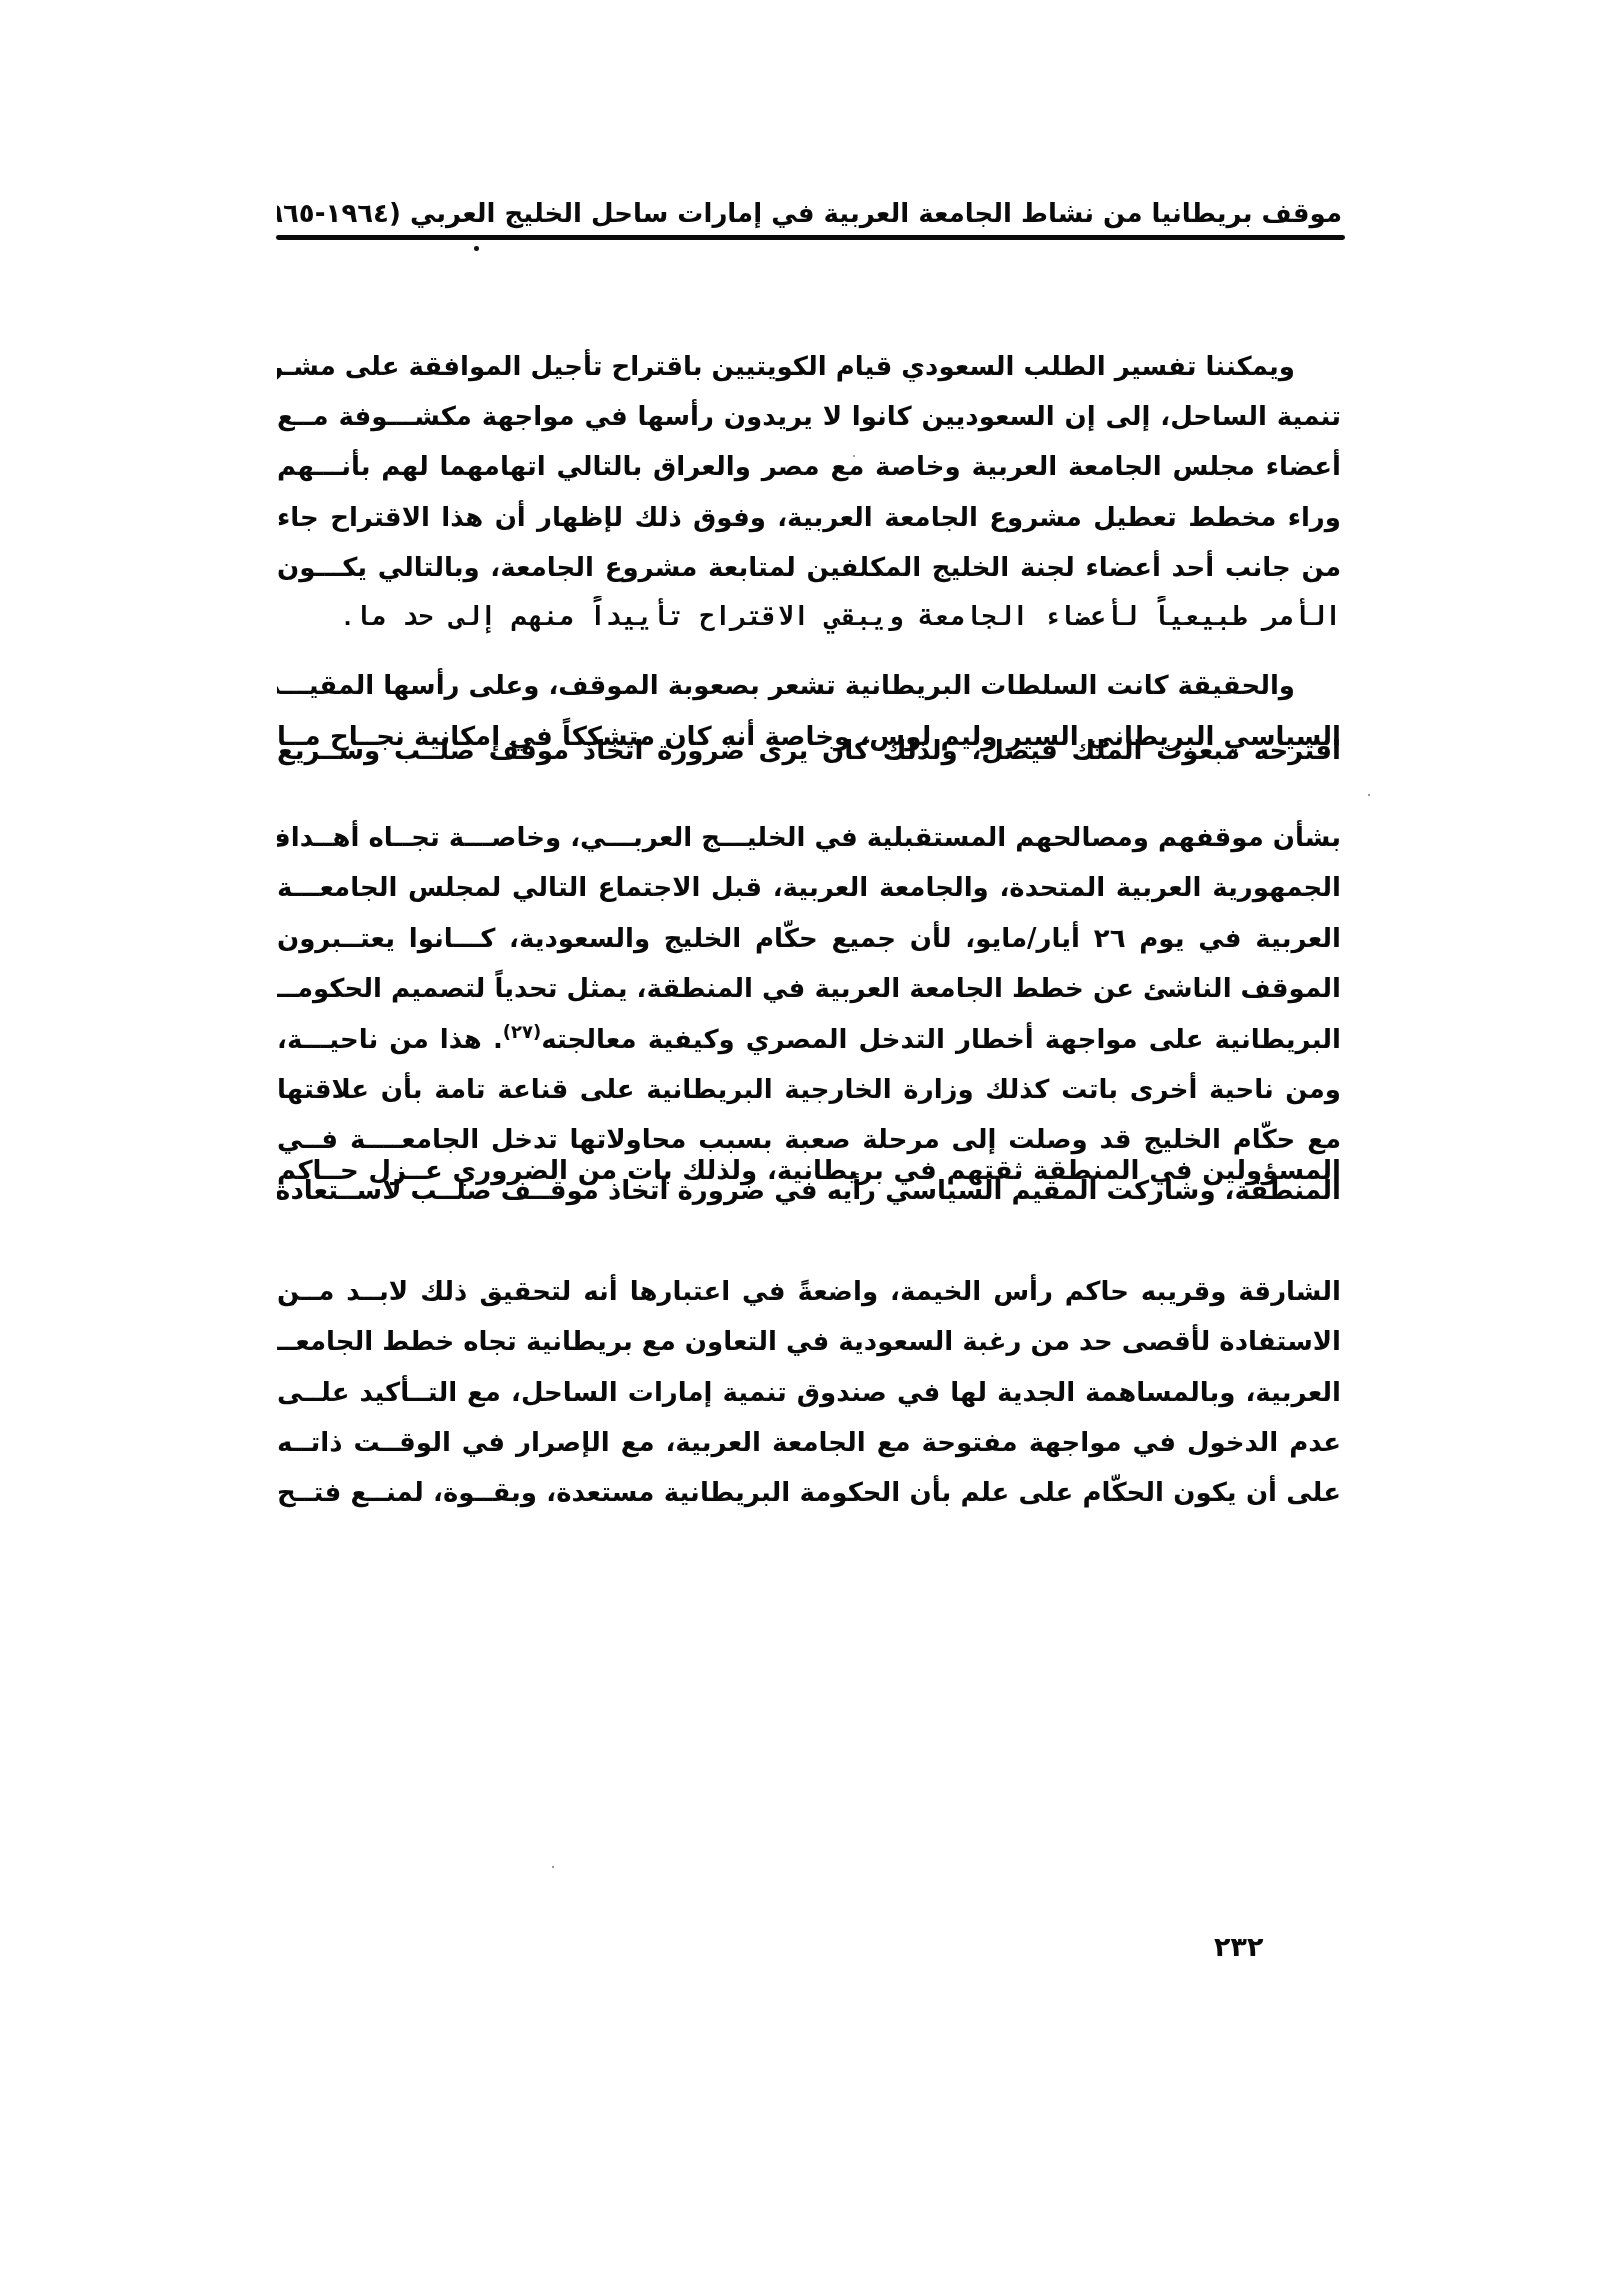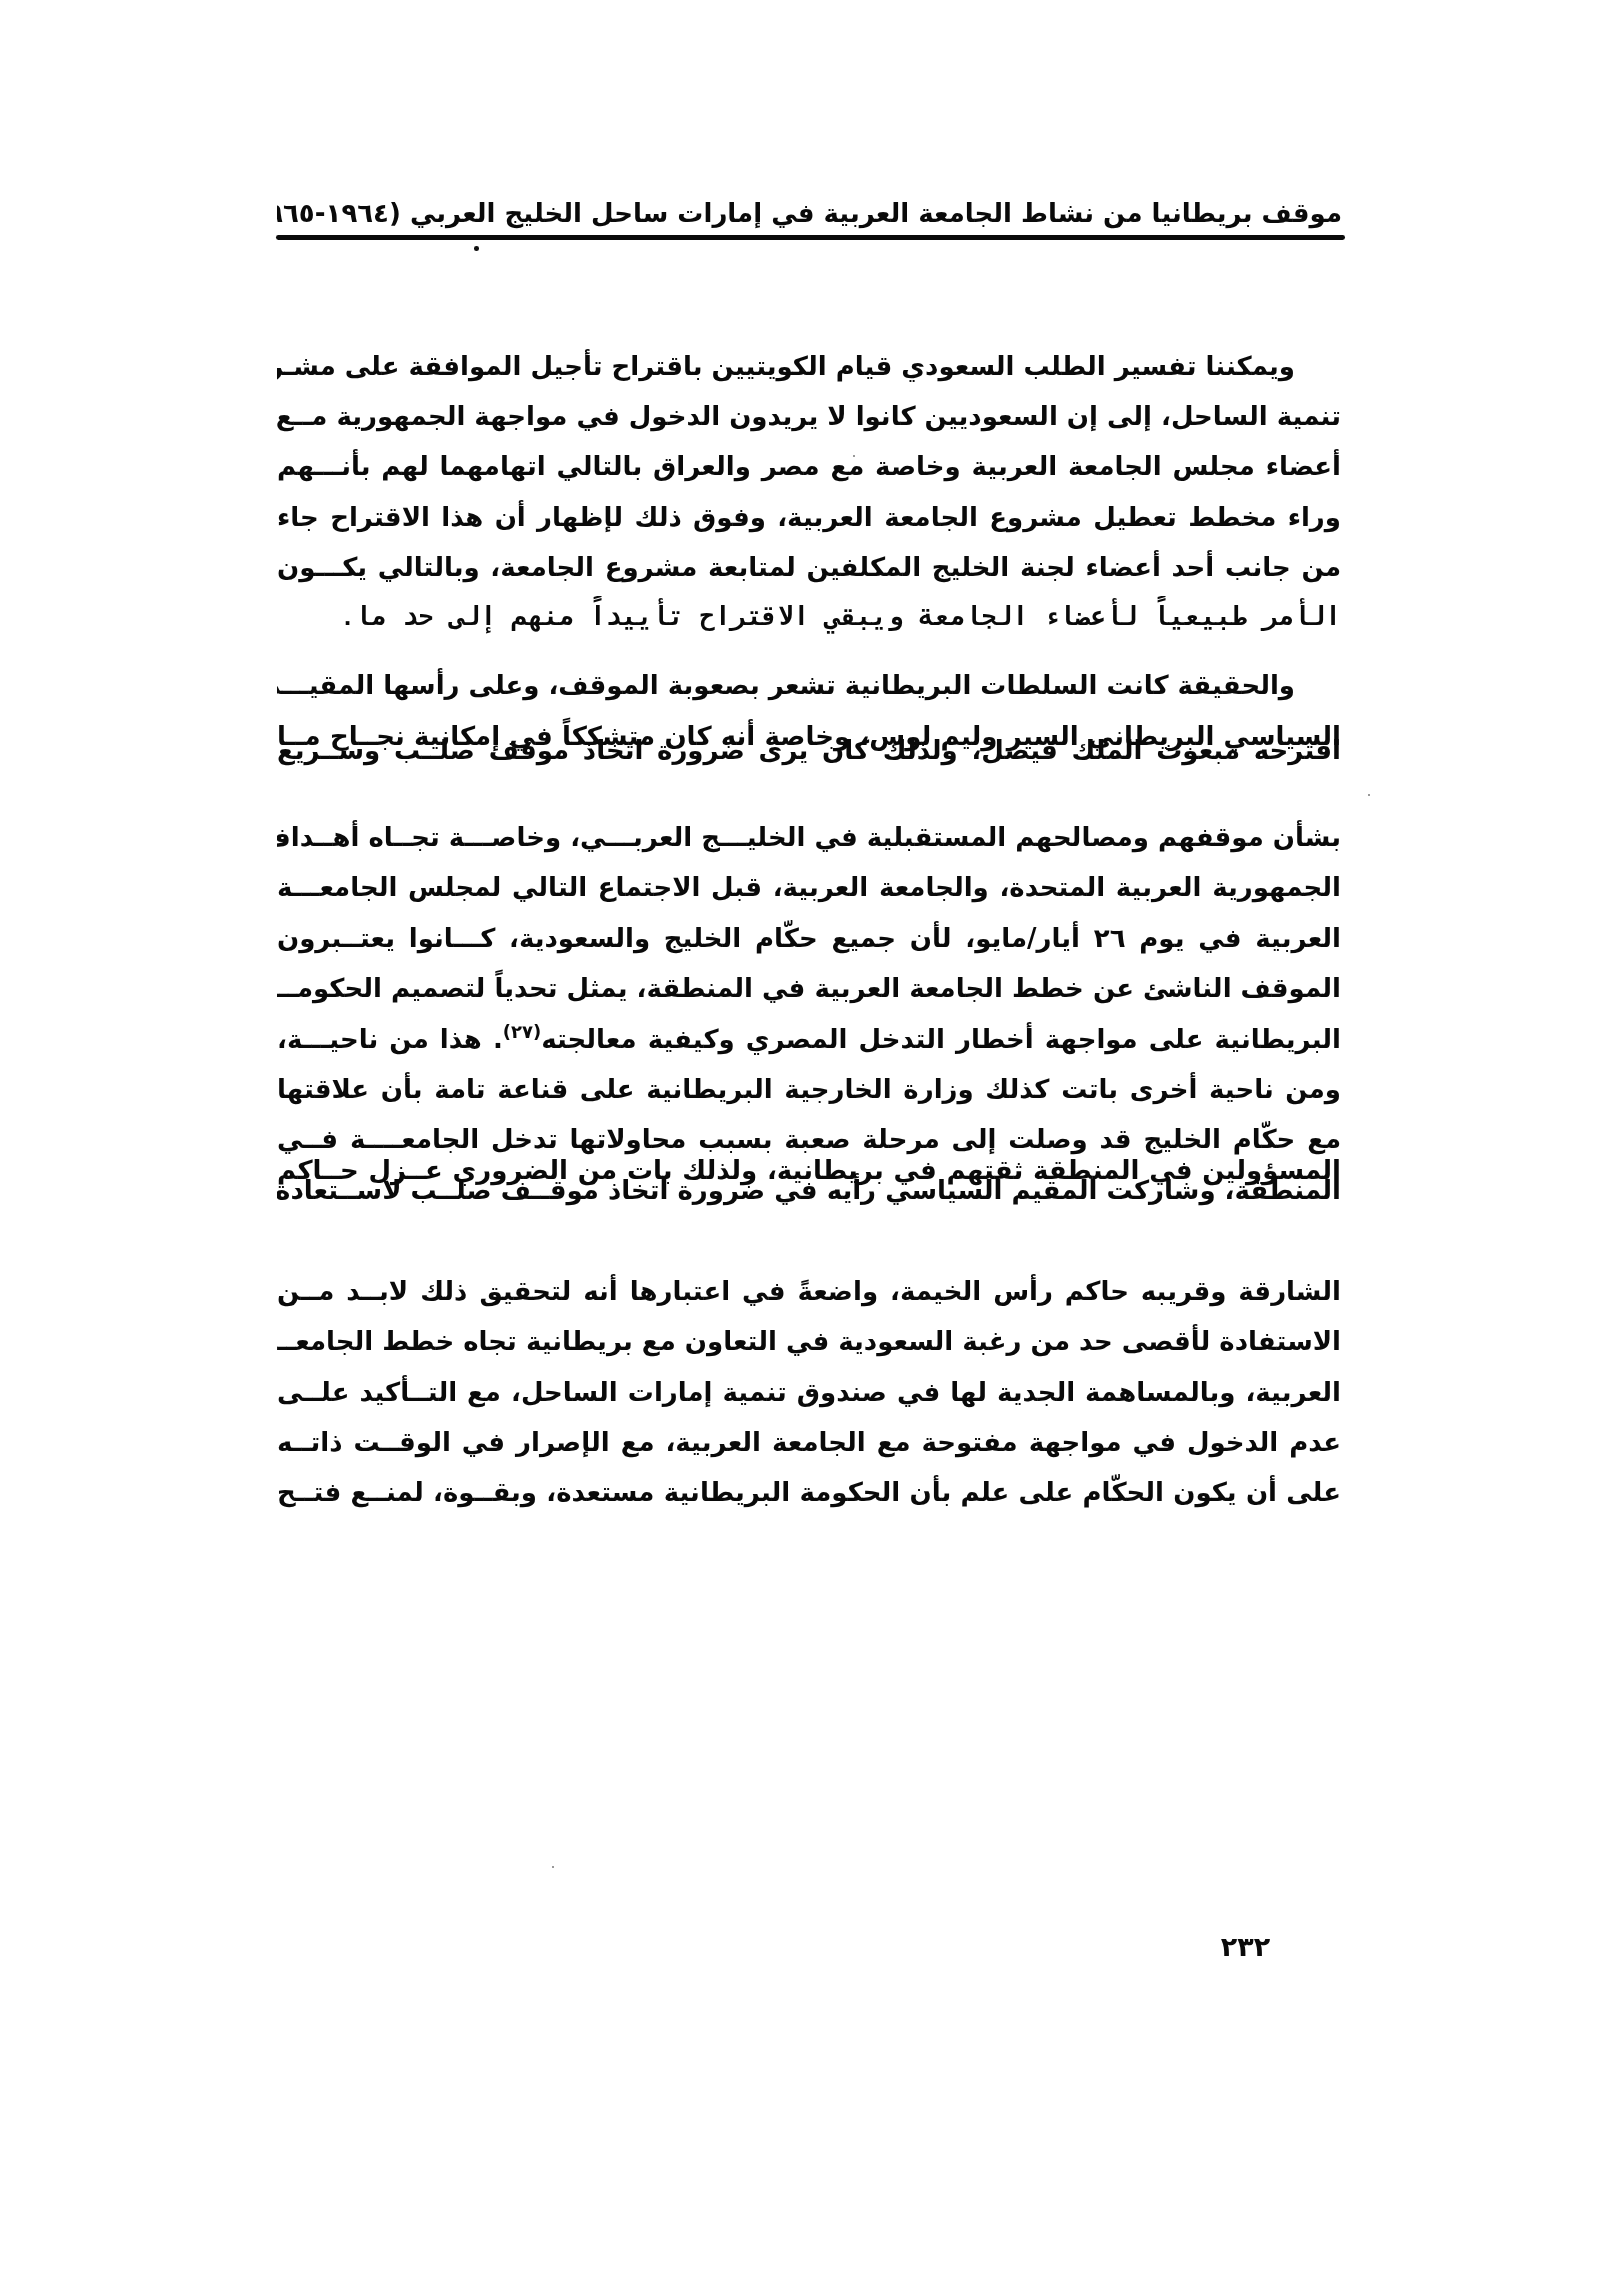--- a/index.html
+++ b/index.html
@@ -88,21 +88,21 @@
     .footnote-ref {
       font-size: 18px;
       vertical-align: super;
       line-height: 0;
     }
     .page-number {
       position: absolute;
       left: 1214px;
       top: 1929px;
       width: 63px;
-      text-align: center;
+      text-align: left;
       font-weight: bold;
       font-size: 27px;
       line-height: 35px;
       direction: rtl;
     }
     .speck {
       position: absolute;
       width: 2.4px;
       height: 2.4px;
       background: #777;
@@ -114,21 +114,21 @@
 
 <div class="page">
 
   <div class="running-header">موقف بريطانيا من نشاط الجامعة العربية في إمارات ساحل الخليج العربي (١٩٦٤-١٩٦٥)</div>
   <div class="header-rule"></div>
   <div class="header-dot"></div>
 
   <div class="body-text">
 
     <div class="line indent" style="top:344px">ويمكننا تفسير الطلب السعودي قيام الكويتيين باقتراح تأجيل الموافقة على مشـروع</div>
-    <div class="line" style="top:394px">تنمية الساحل، إلى إن السعوديين كانوا لا يريدون الدخول في مواجهة الجمهورية مــع</div>
+    <div class="line" style="top:394px">تنمية الساحل، إلى إن السعوديين كانوا لا يريدون رأسها في مواجهة مكشـــوفة مــع</div>
     <div class="line" style="top:444px">أعضاء مجلس الجامعة العربية وخاصة مع مصر والعراق بالتالي اتهامهما لهم بأنـــهم</div>
     <div class="line" style="top:495px">وراء مخطط تعطيل مشروع الجامعة العربية، وفوق ذلك لإظهار أن هذا الاقتراح جاء</div>
     <div class="line" style="top:545px">من جانب أحد أعضاء لجنة الخليج المكلفين لمتابعة مشروع الجامعة، وبالتالي يكـــون</div>
     <div class="line last" style="top:596px">الأمر طبيعياً لأعضاء الجامعة ويبقي الاقتراح تأييداً منهم إلى حد ما.</div>
 
     <div class="line indent" style="top:663px">والحقيقة كانت السلطات البريطانية تشعر بصعوبة الموقف، وعلى رأسها المقيـــم</div>
     <div class="line" style="top:714px">السياسي البريطاني السير وليم لوس، وخاصة أنه كان متشككاً في إمكانية نجــاح مــا</div>
     <div class="line" style="top:728px">اقترحه مبعوث الملك فيصل، ولذلك كان يرى ضرورة اتخاذ موقف صلــب وســريع</div>
     <div class="line" style="top:815px">بشأن موقفهم ومصالحهم المستقبلية في الخليـــج العربـــي، وخاصـــة تجــاه أهــداف</div>
     <div class="line" style="top:865px">الجمهورية العربية المتحدة، والجامعة العربية، قبل الاجتماع التالي لمجلس الجامعـــة</div>

